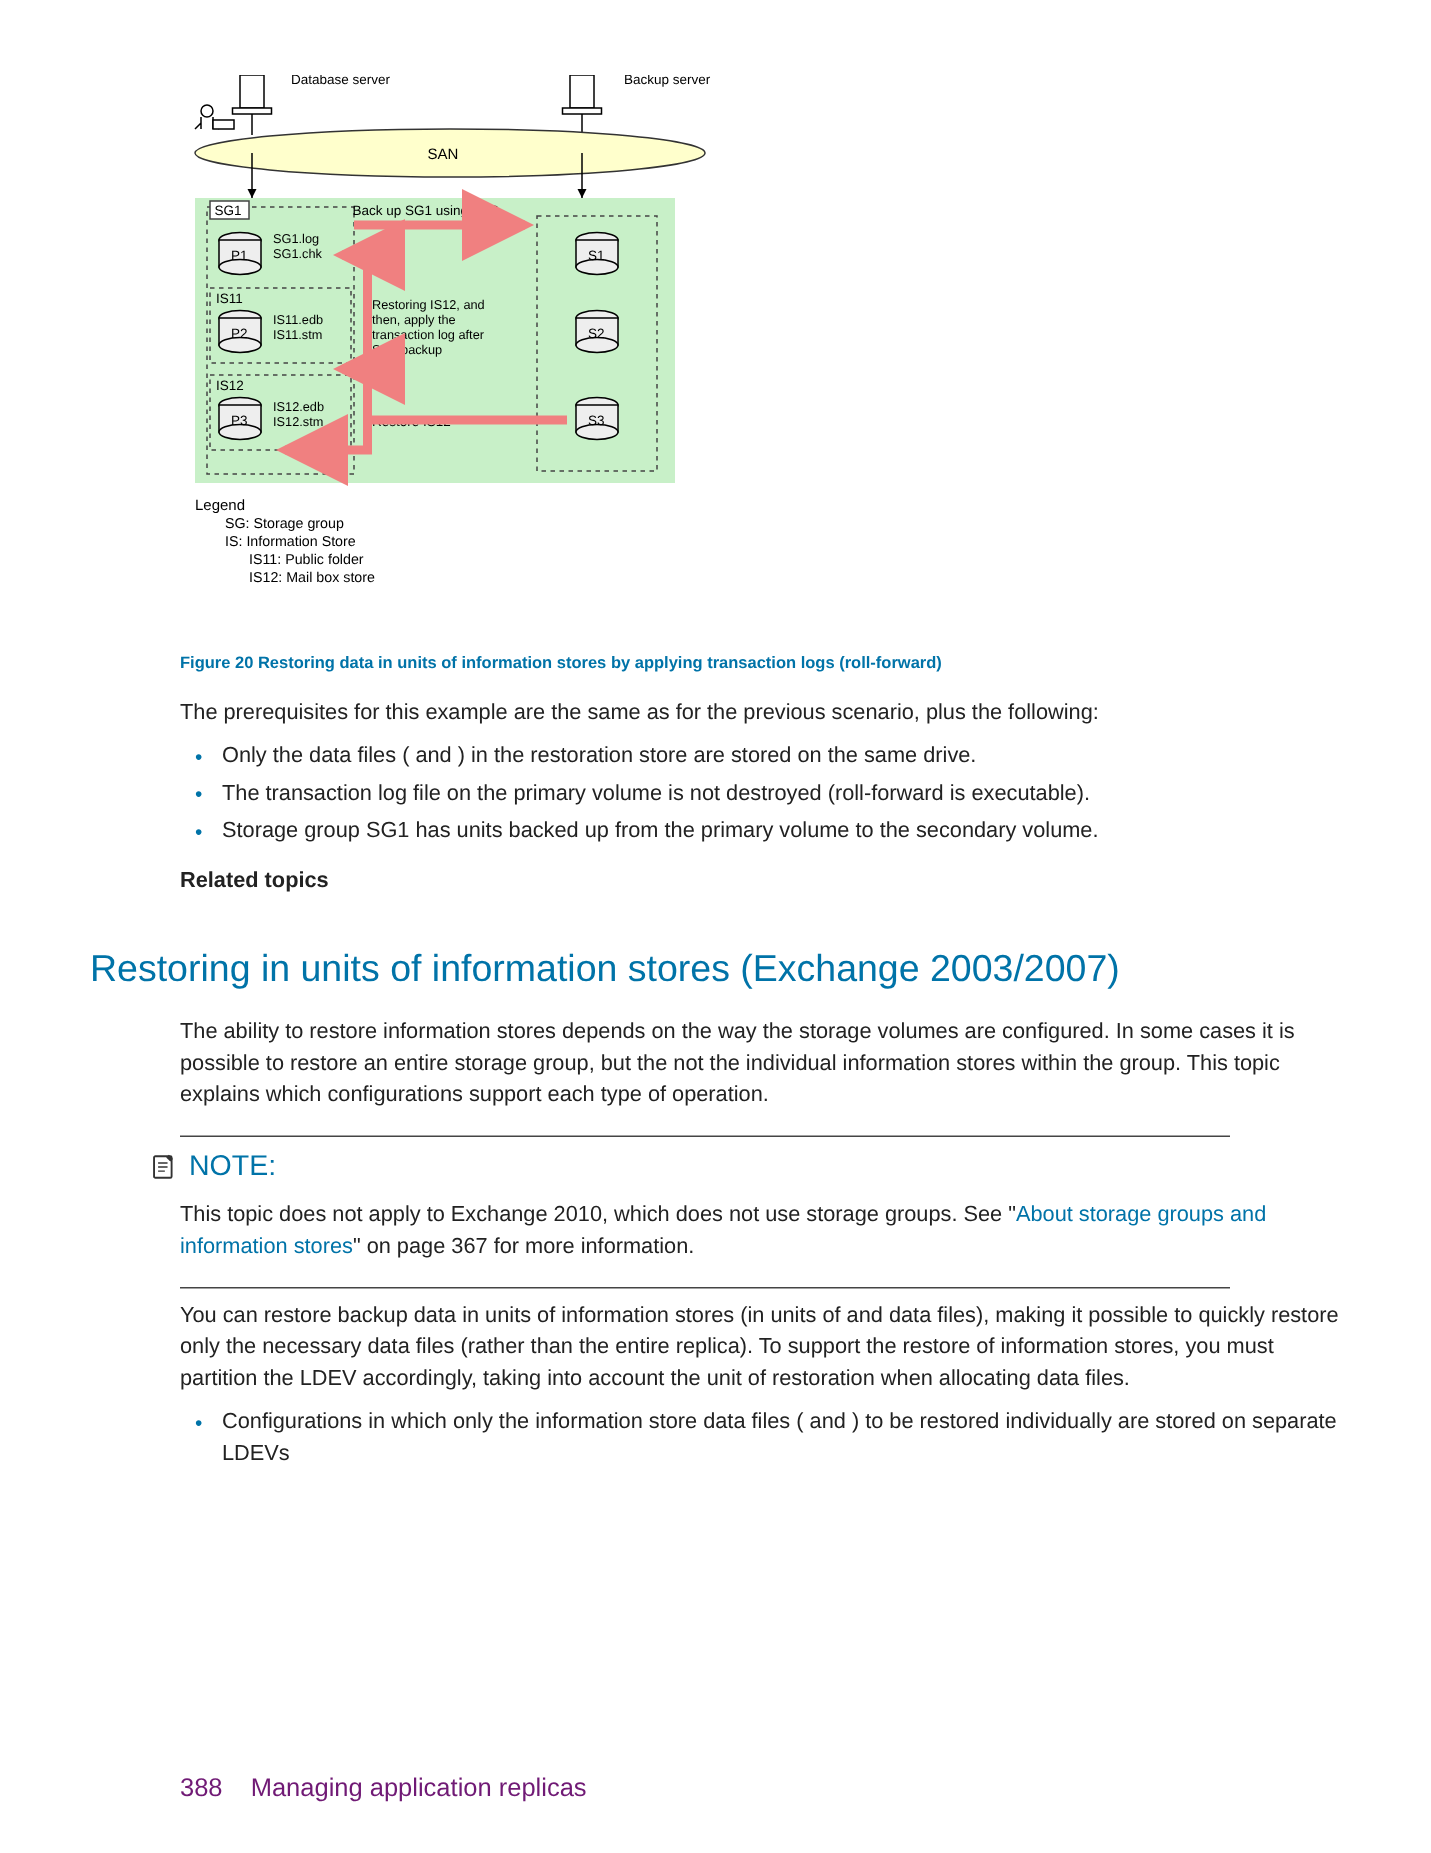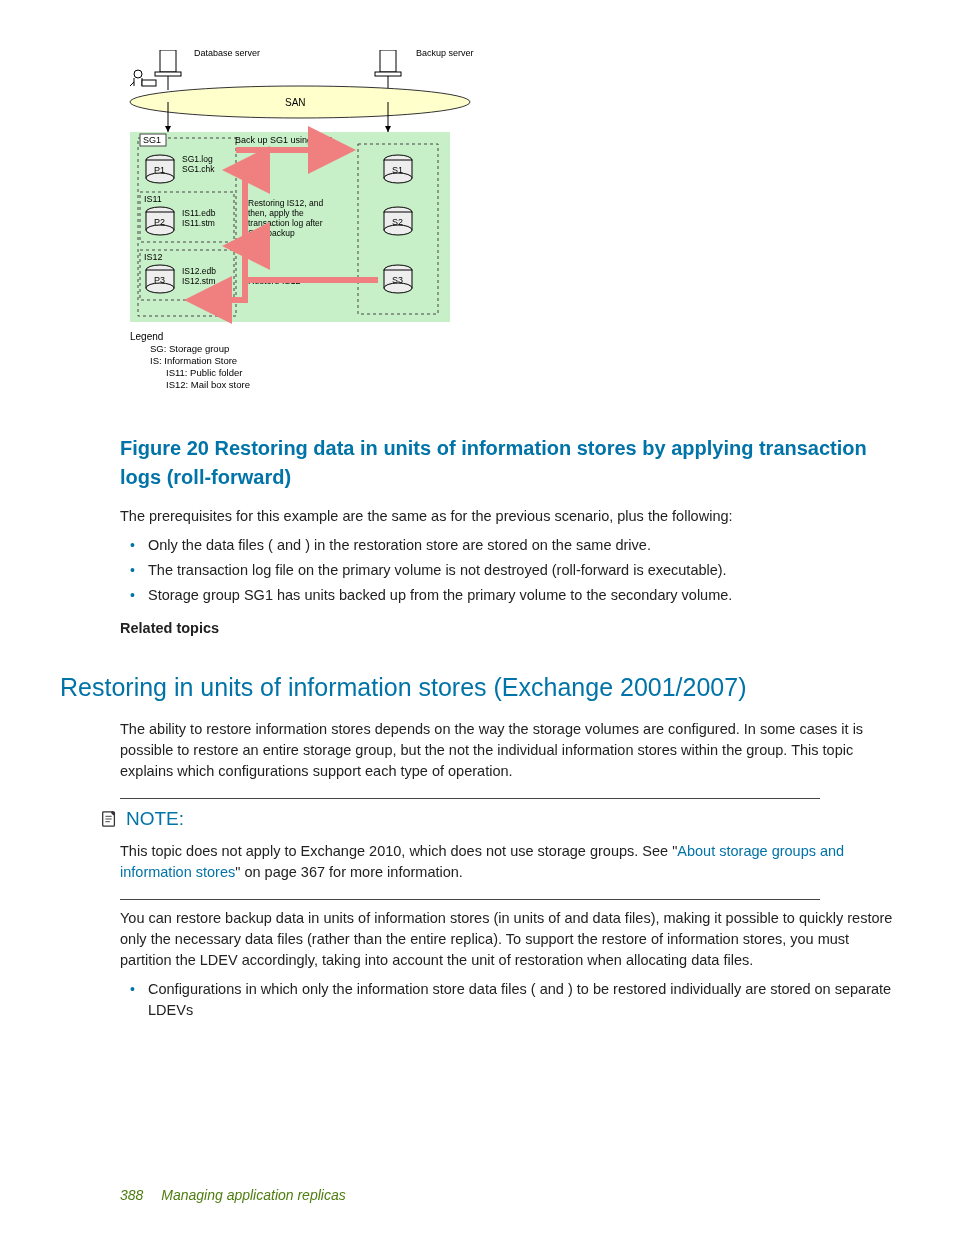--- a/index.html
+++ b/index.html
@@ -22,21 +22,21 @@
     margin-left: 60px;
     margin-bottom: 18px;
   }
   .figure-svg {
     width: 380px;
     height: 360px;
   }
   .figure-caption {
     color: #0073a8;
     font-weight: bold;
-    font-size: 20px;
+    font-size: 11px;
     margin: 10px 0 14px 60px;
   }
   .body-text {
     margin-left: 60px;
     margin-right: 0;
   }
   p { margin: 8px 0; }
   ul {
     margin: 6px 0 12px 0;
     padding-left: 88px;
@@ -86,23 +86,22 @@
     font-size: 19px;
   }
   .note-icon {
     width: 18px; height: 18px;
     flex: 0 0 auto;
   }
   .footer {
     position: absolute;
     bottom: 30px;
     left: 120px;
-    font-size: 14px;
-    color: #4d7c0f;
-    font-style: italic;
+    font-size: 17px;
+    color: #701a75;
   }
   .footer .pn { margin-right: 14px; }
 </style>
 </head>
 <body>
 
 <div class="page">
 
   <div class="figure-wrap">
     <svg class="figure-svg" viewBox="0 0 380 360">
@@ -216,21 +215,21 @@
 
   <ul>
     <li>Only the data files (           and          ) in the restoration store are stored on the same drive.</li>
     <li>The transaction log file on the primary volume is not destroyed (roll-forward is executable).</li>
     <li>Storage group SG1 has units backed up from the primary volume to the secondary volume.</li>
   </ul>
 
   <div class="related-heading">Related topics</div>
 
 
-  <h2 class="section">Restoring in units of information stores (Exchange 2001/2007)</h2>
+  <h2 class="section">Restoring in units of information stores (Exchange 2003/2007)</h2>
 
   <p class="body-text">The ability to restore information stores depends on the way the storage volumes are configured. In some cases it is possible to restore an entire storage group, but the not the individual information stores within the group. This topic explains which configurations support each type of operation.</p>
 
   <hr class="noteline">
 
   <div class="note-row">
     <svg class="note-icon" viewBox="0 0 20 20">
       <rect x="3" y="2" width="13" height="16" rx="1" fill="none" stroke="#333" stroke-width="1.4"></rect>
       <line x1="6" y1="7" x2="13" y2="7" stroke="#333"></line>
       <line x1="6" y1="10" x2="13" y2="10" stroke="#333"></line>

